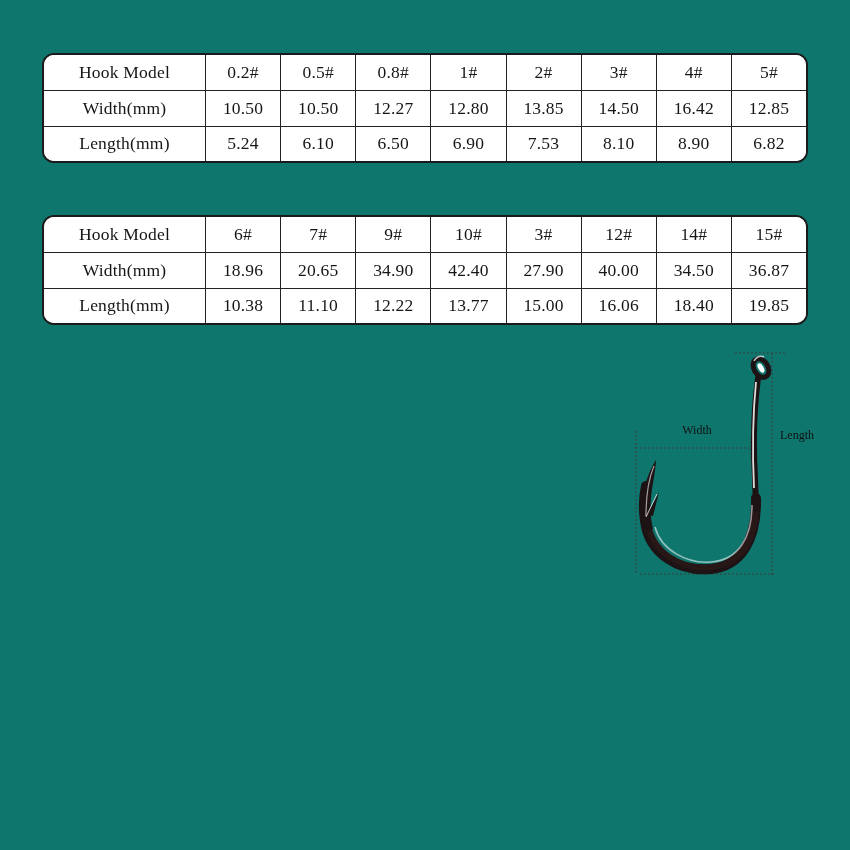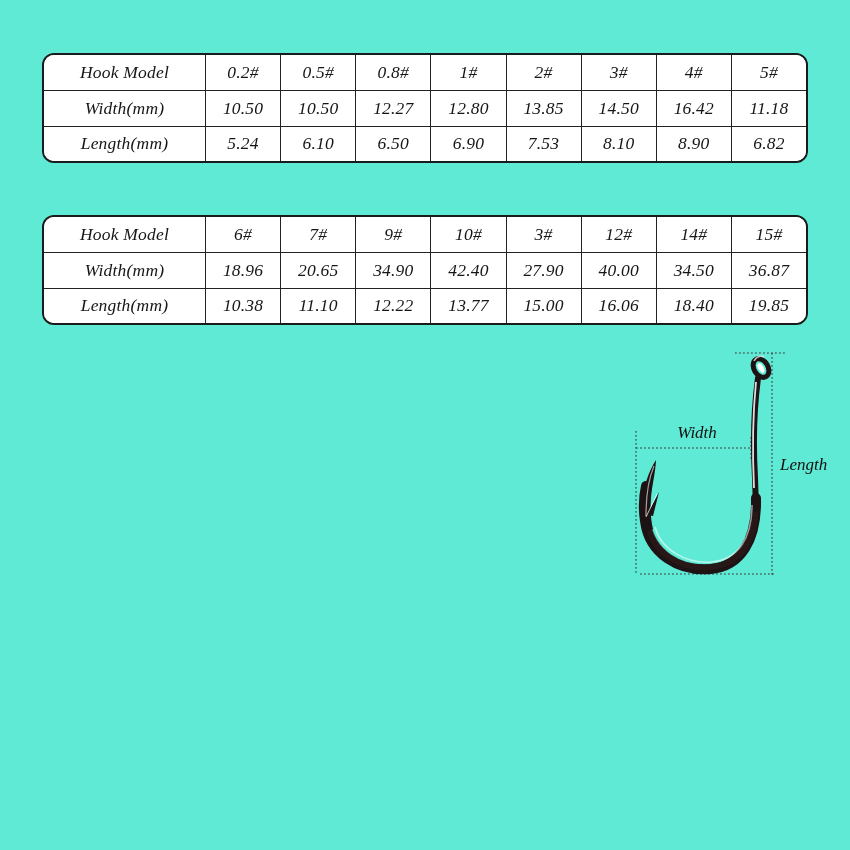--- a/index.html
+++ b/index.html
@@ -1,24 +1,23 @@
 <!DOCTYPE html>
 <html><head>
 <meta charset="utf-8">
 <style>
   html, body { margin: 0; padding: 0; background: #ffffff; }
   #canvas {
     position: relative;
     width: 850px;
     height: 850px;
-    background: #5eead4;
+    background: #0f766e;
     font-family: "Liberation Serif", "DejaVu Serif", serif;
     color: #161616;
     overflow: hidden;
-    font-style: italic;
   }
   .spec-table {
     position: absolute;
     left: 42px;
     width: 766px;
     height: 110px;
     border: 2.5px solid #1b1b1b;
     border-radius: 12px;
     overflow: hidden;
     background: #ffffff;
@@ -44,26 +43,26 @@
   .spec-table .cell:nth-child(9n+1) { border-left: none; }
   #hook-diagram {
     position: absolute;
     left: 600px;
     top: 330px;
     width: 250px;
     height: 260px;
   }
   .dim-label {
     position: absolute;
-    font-size: 17px;
+    font-size: 12px;
     color: #111111;
     line-height: 1;
   }
   #width-label { left: 664px; top: 424px; width: 66px; text-align: center; }
-  #length-label { left: 780px; top: 456px; }
+  #length-label { left: 780px; top: 429px; }
 </style>
 </head>
 <body>
 
 <div id="canvas">
 
   <div class="spec-table" id="table-small">
     <div class="cell">Hook Model</div>
     <div class="cell">0.2#</div>
     <div class="cell">0.5#</div>
@@ -75,21 +74,21 @@
     <div class="cell">5#</div>
 
     <div class="cell">Width(mm)</div>
     <div class="cell">10.50</div>
     <div class="cell">10.50</div>
     <div class="cell">12.27</div>
     <div class="cell">12.80</div>
     <div class="cell">13.85</div>
     <div class="cell">14.50</div>
     <div class="cell">16.42</div>
-    <div class="cell">11.18</div>
+    <div class="cell">12.85</div>
 
     <div class="cell">Length(mm)</div>
     <div class="cell">5.24</div>
     <div class="cell">6.10</div>
     <div class="cell">6.50</div>
     <div class="cell">6.90</div>
     <div class="cell">7.53</div>
     <div class="cell">8.10</div>
     <div class="cell">8.90</div>
     <div class="cell">6.82</div>

